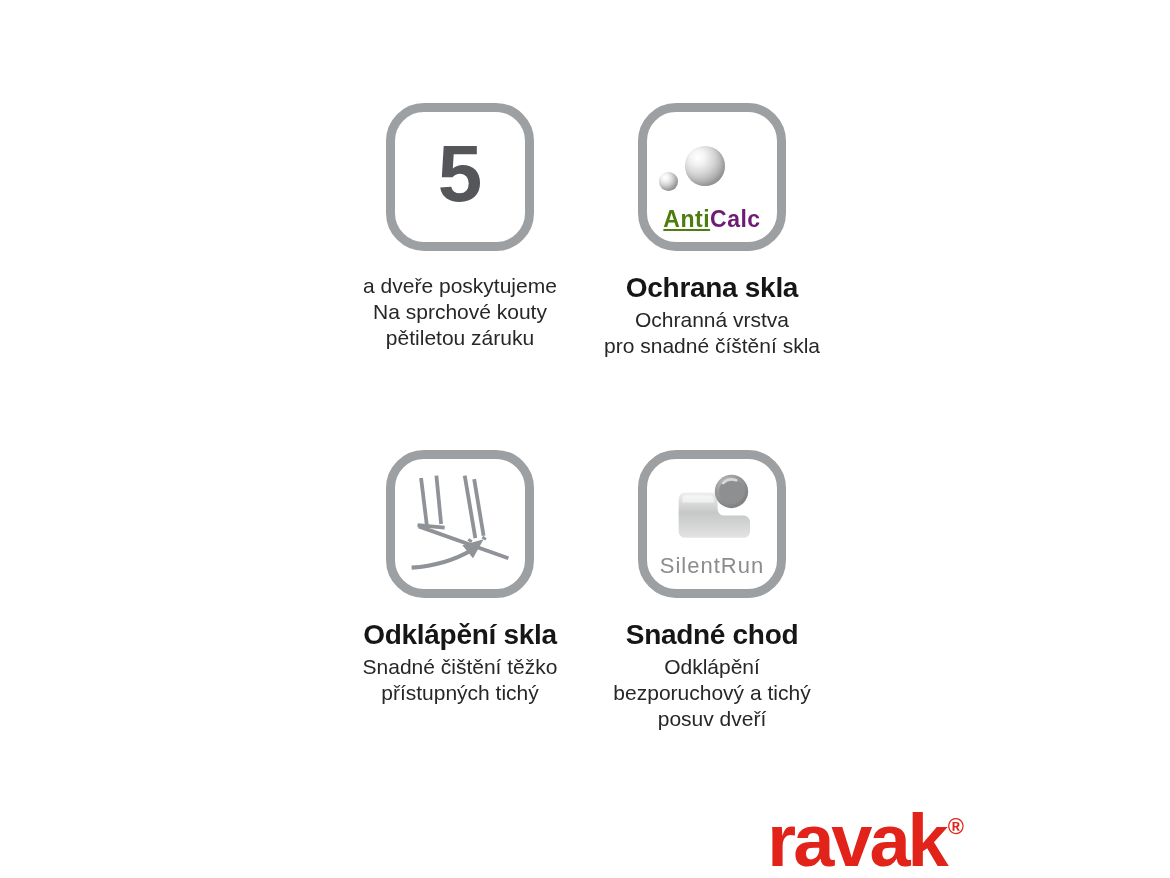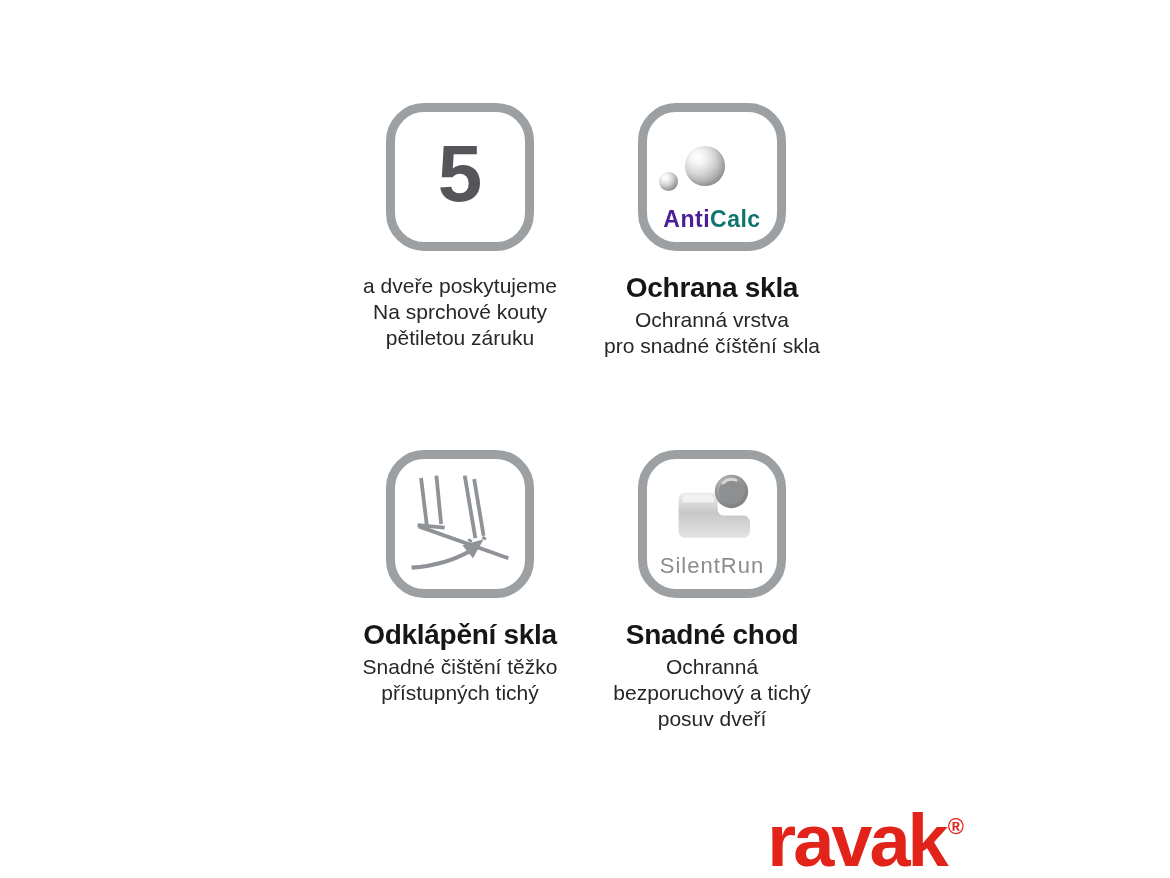--- a/index.html
+++ b/index.html
@@ -57,22 +57,22 @@
   .bubble-large { width: 40px; height: 40px; left: 38px; top: 34px; }
   .bubble-small { width: 19px; height: 19px; left: 12px; top: 60px; }
   .anticalc-word {
     position: absolute;
     left: 0; right: 0; bottom: 9px;
     font-size: 23px;
     font-weight: 700;
     letter-spacing: 0.5px;
     white-space: nowrap;
   }
-  .anticalc-word .part-a { color: #4c1d95; }
-  .anticalc-word .part-b { color: #0f766e; }
+  .anticalc-word .part-a { color: #4d7c0f; text-decoration: underline; }
+  .anticalc-word .part-b { color: #701a75; }
   
   .silentrun-svg { position: absolute; left: 14px; top: 8px; }
   .silentrun-word {
     position: absolute;
     left: 0; right: 0; bottom: 10px;
     font-size: 22px;
     font-weight: 400;
     letter-spacing: 1px;
     color: #8a8c8e;
     white-space: nowrap;
@@ -187,21 +187,21 @@
           </defs>
           <path d="M26 26 h28 a7 7 0 0 1 7 7 v11 a7 7 0 0 0 7 7 h21 a7 7 0 0 1 7 7 v10 a7 7 0 0 1 -7 7 H26 a7 7 0 0 1 -7 -7 V33 a7 7 0 0 1 7 -7 z" fill="url(#blockGrad)"></path>
           <path d="M26 29 h26 a5 5 0 0 1 5 5 v3 H23 v-4 a4 4 0 0 1 3 -4 z" fill="#ffffff" opacity="0.55"></path>
           <circle cx="76" cy="25" r="18" fill="url(#ballGrad)"></circle>
           <circle cx="76" cy="25" r="13.5" fill="#8e8f91"></circle>
           <path d="M67 16 a13 13 0 0 1 14 -3" stroke="#d9d9d9" stroke-width="3" fill="none" stroke-linecap="round"></path>
         </svg>
         <div class="silentrun-word">SilentRun</div>
       </div>
       <div class="feature-title">Snadné chod</div>
-      <div class="feature-line">Ochranná</div>
+      <div class="feature-line">Odklápění</div>
       <div class="feature-line">bezporuchový a tichý</div>
       <div class="feature-line">posuv dveří</div>
     </div>
 
   </div>
 
   <div class="brand-logo"><span>ravak</span><sup>®</sup></div>
 
 </div>
 

